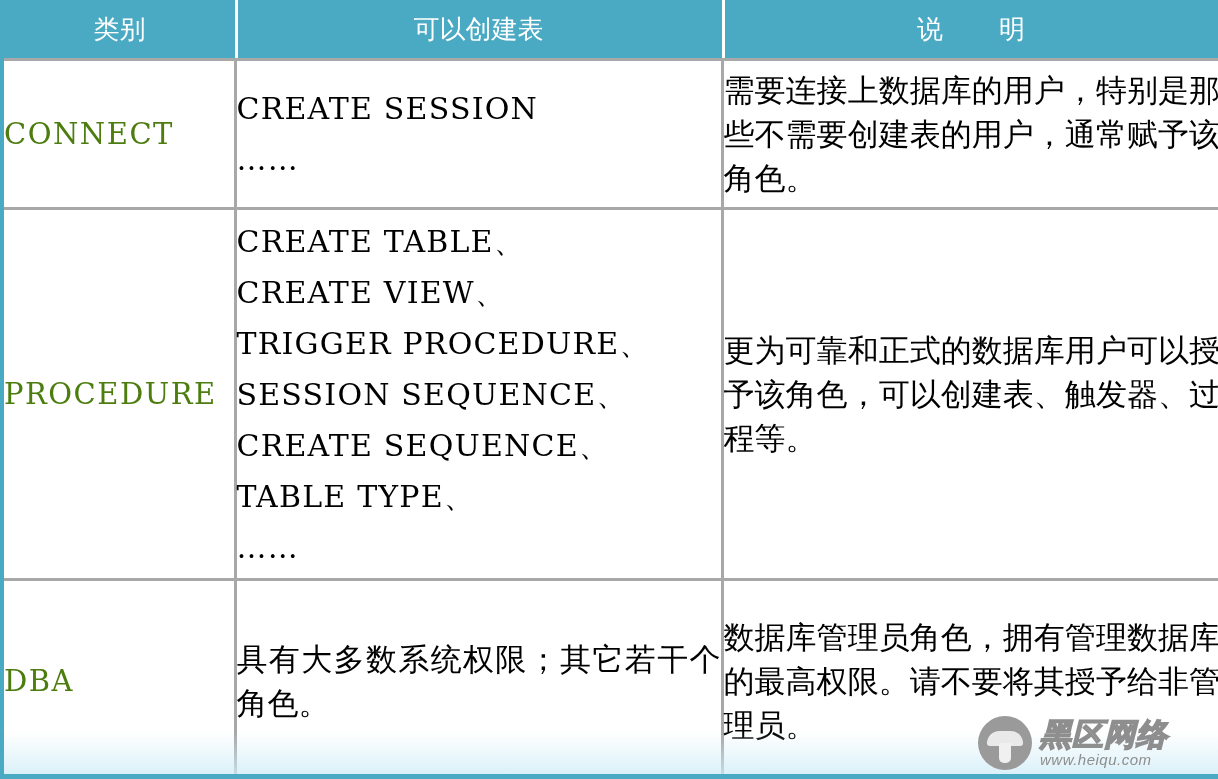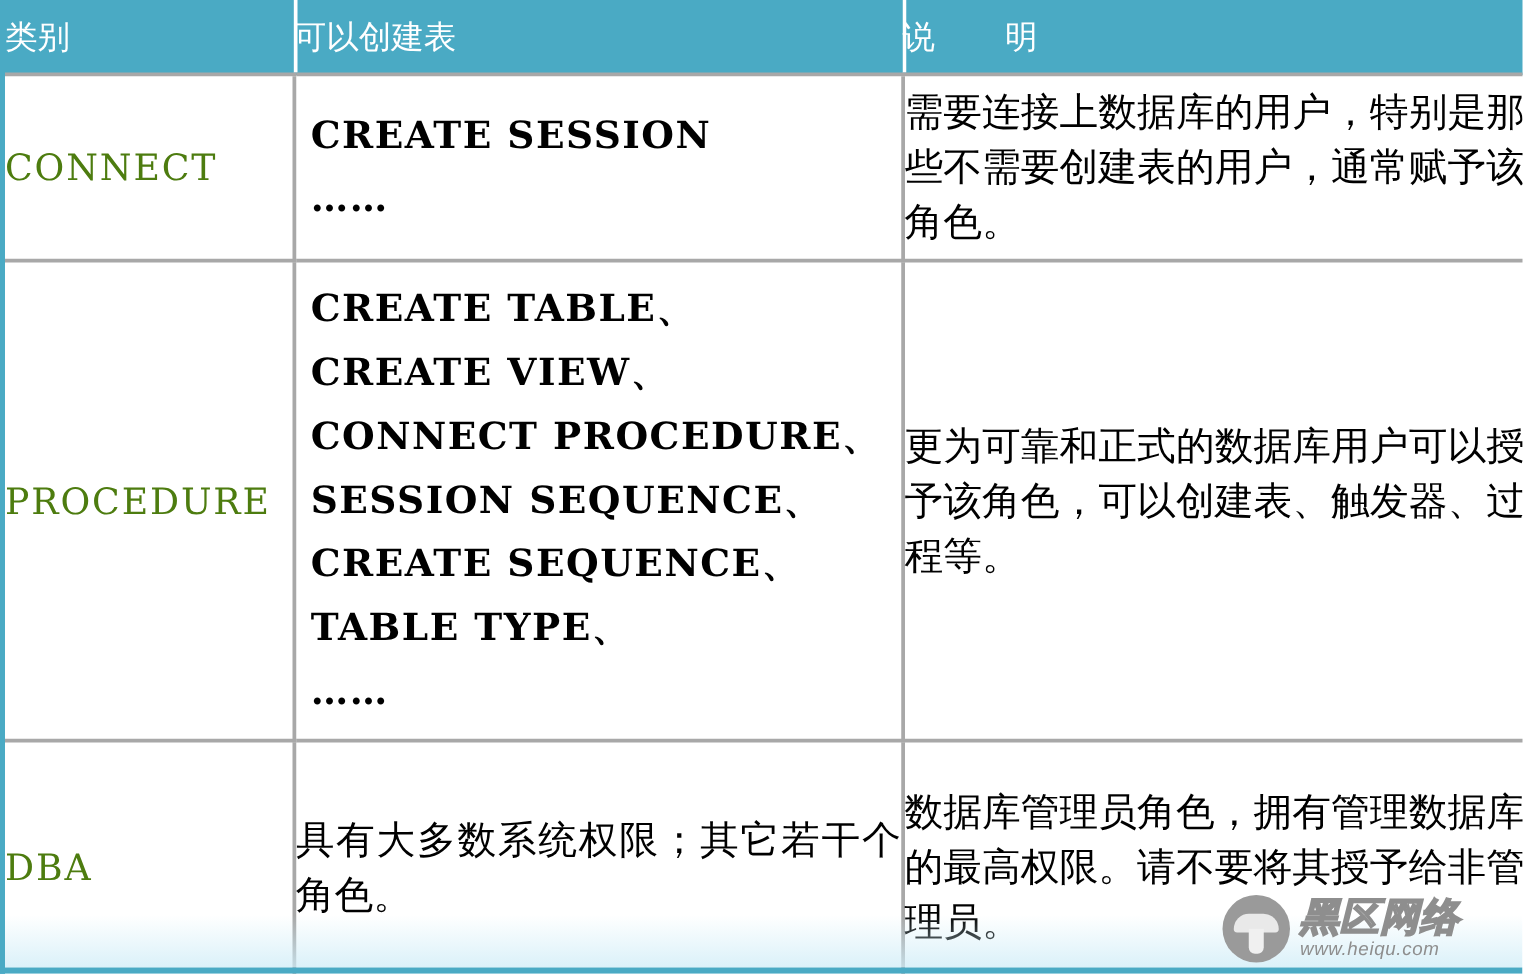--- a/index.html
+++ b/index.html
@@ -40,21 +40,21 @@
   
   .perm-table thead th {
     background: #4aaac4;
     color: #ffffff;
     height: 58px;
     padding: 0;
     margin: 0;
     font-family: "DejaVu Sans", "Liberation Sans", sans-serif;
     font-weight: normal;
     font-size: 26px;
-    text-align: left;
+    text-align: center;
     vertical-align: middle;
     border: 0;
     border-bottom: 3px solid #a8a8a8;
   }
   .perm-table thead th.th-cat {
     border-left: 4px solid #4aaac4;
   }
   .perm-table thead th.sep {
     box-shadow: inset 3px 0 0 0 #ffffff;
   }
@@ -86,24 +86,23 @@
     padding-left: 12px;
     padding-right: 8px;
   }
   .cat-label {
     font-family: "DejaVu Serif", "Liberation Serif", serif;
     font-size: 29px;
     letter-spacing: 1.5px;
     color: #4d7c0f;
   }
   .priv-list {
-    margin: 12px;
+    margin: 0;
     padding: 0;
     list-style: none;
-    font-weight: bold;
   }
   .priv-list li {
     font-family: "DejaVu Serif", "Liberation Serif", serif;
     font-size: 30px;
     line-height: 51px;
     letter-spacing: 1.2px;
     color: #000000;
     white-space: pre;
   }
   .desc-text {
@@ -247,21 +246,21 @@
       </tr>
 
       <tr class="row-resource">
         <td class="cell-cat">
           <span class="cat-label">PROCEDURE</span>
         </td>
         <td class="cell-priv">
           <ul class="priv-list">
             <li>CREATE TABLE、</li>
             <li>CREATE VIEW、</li>
-            <li>CONNECT PROCEDURE、</li>
+            <li>TRIGGER PROCEDURE、</li>
             <li>SESSION SEQUENCE、</li>
             <li>CREATE SEQUENCE、</li>
             <li>TABLE TYPE、</li>
             <li>……</li>
           </ul>
         </td>
         <td class="cell-desc">
           <p class="desc-text">更为可靠和正式的数据库用户可以授予该角色，可以创建表、触发器、过程等。</p>
         </td>
       </tr>

